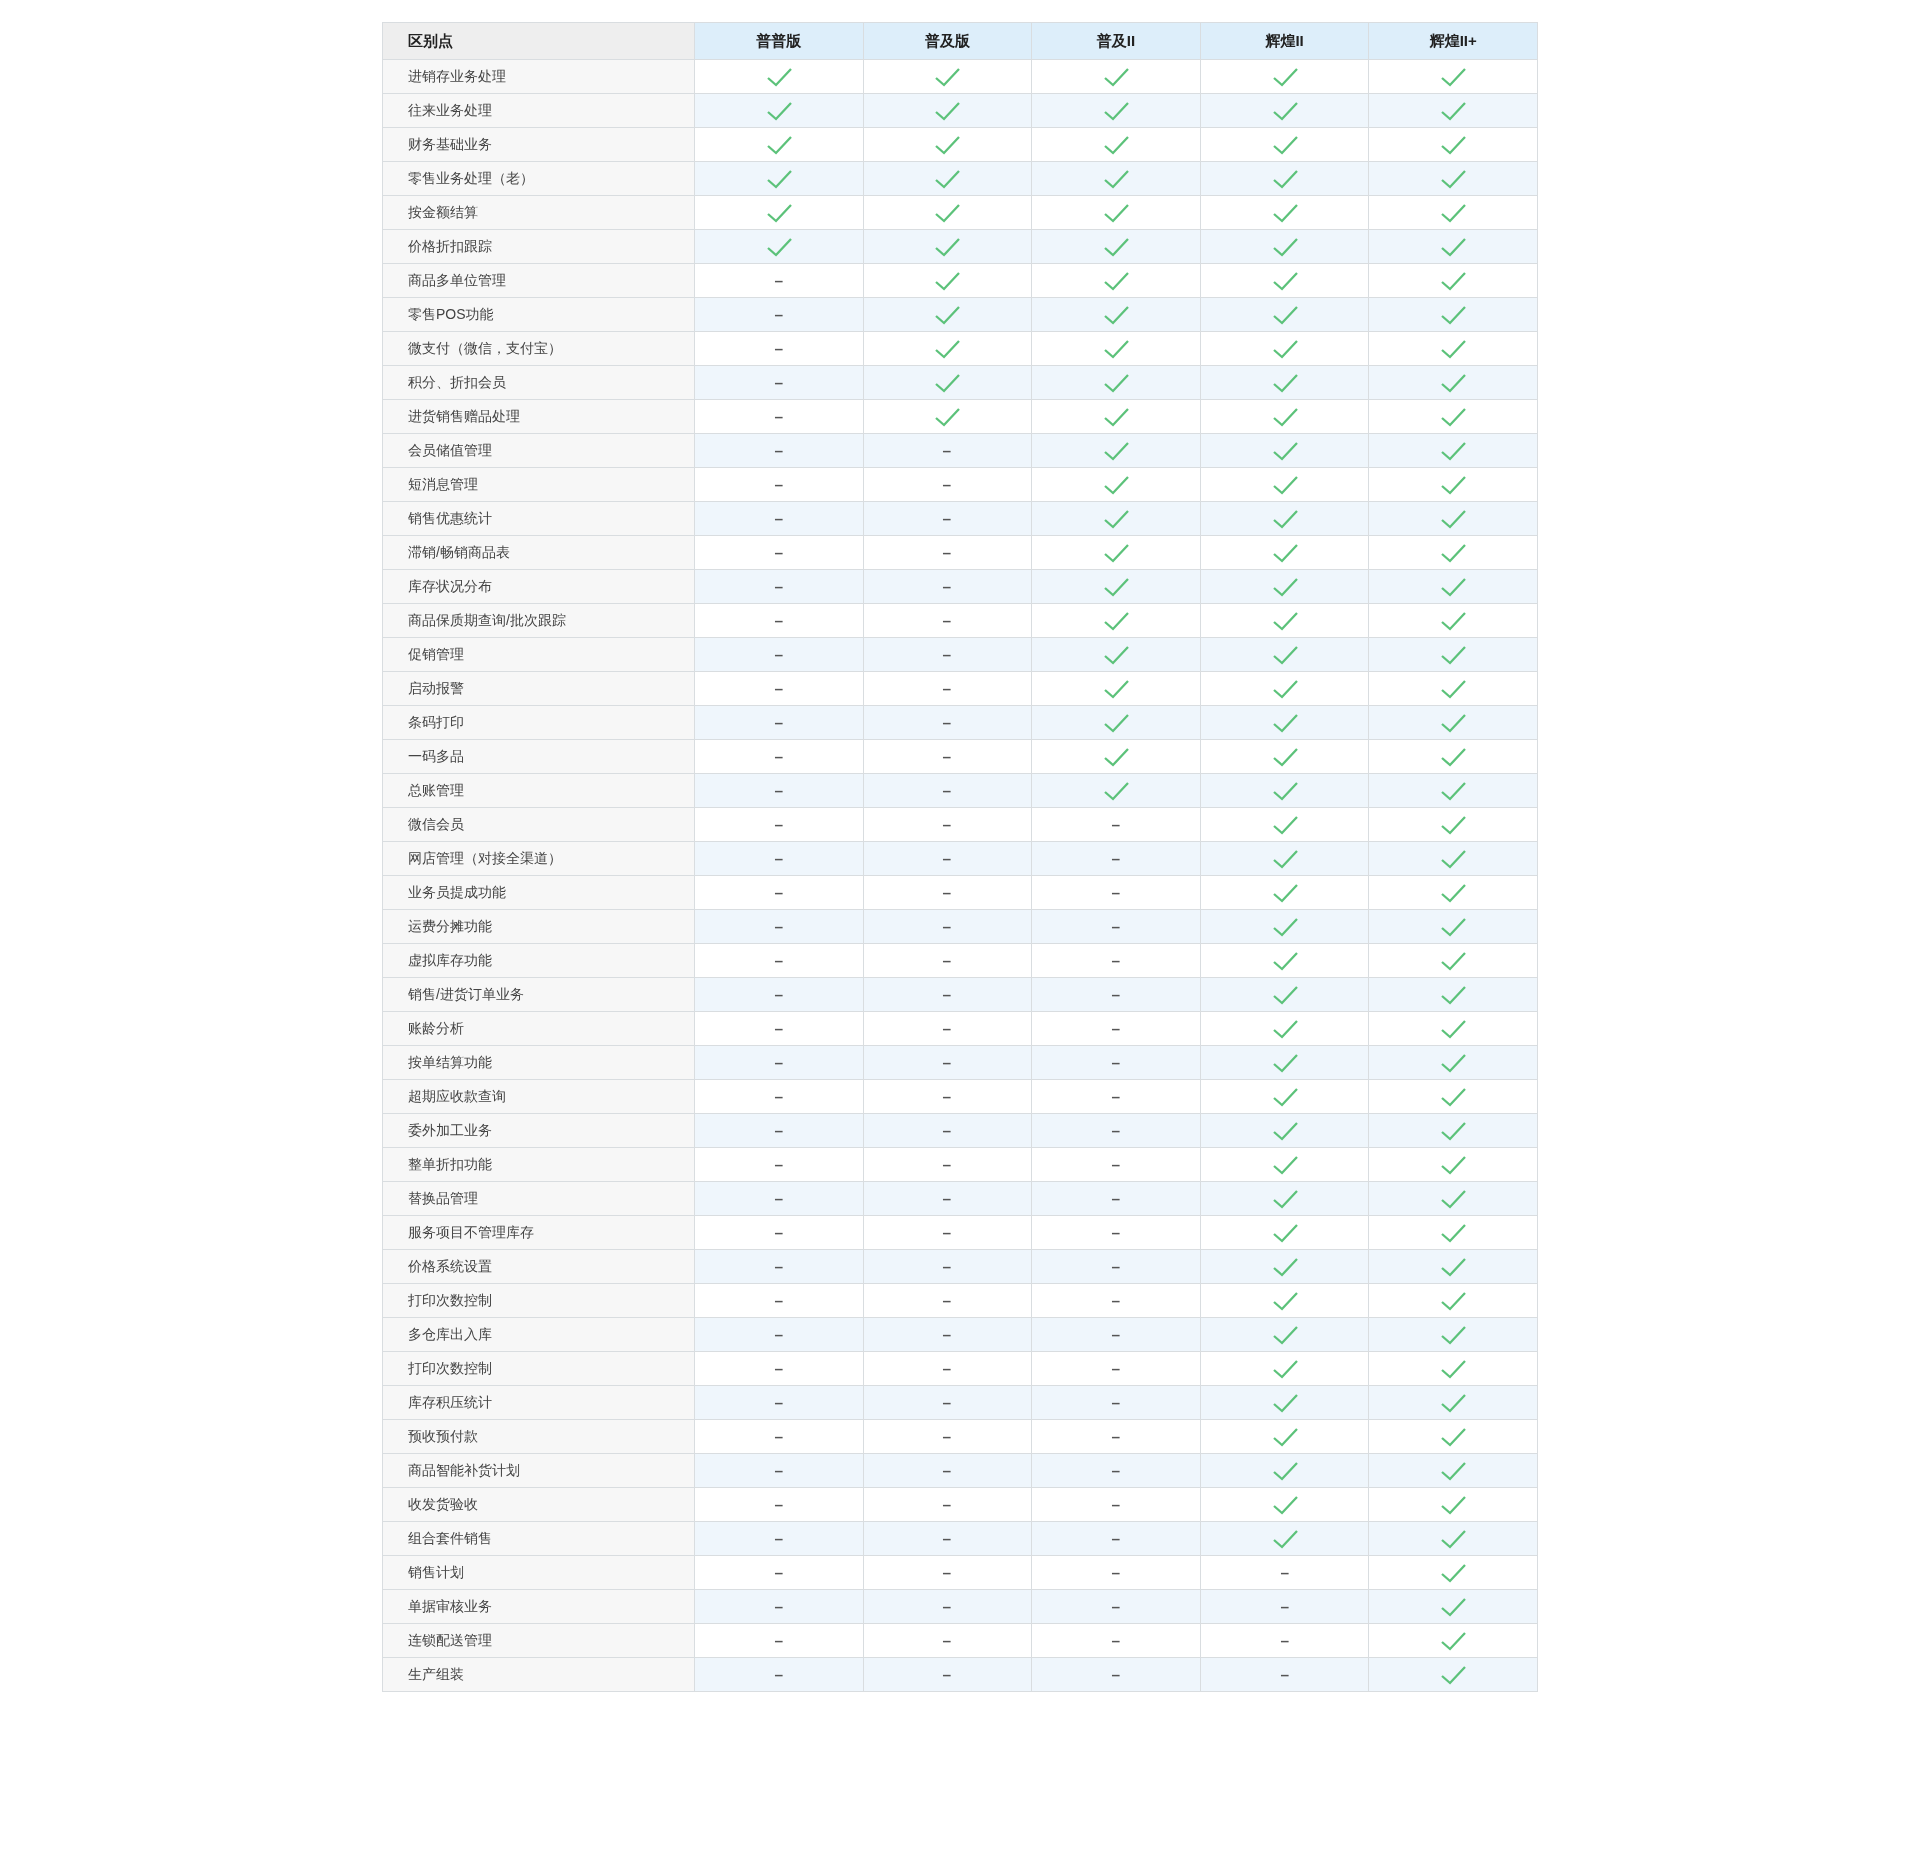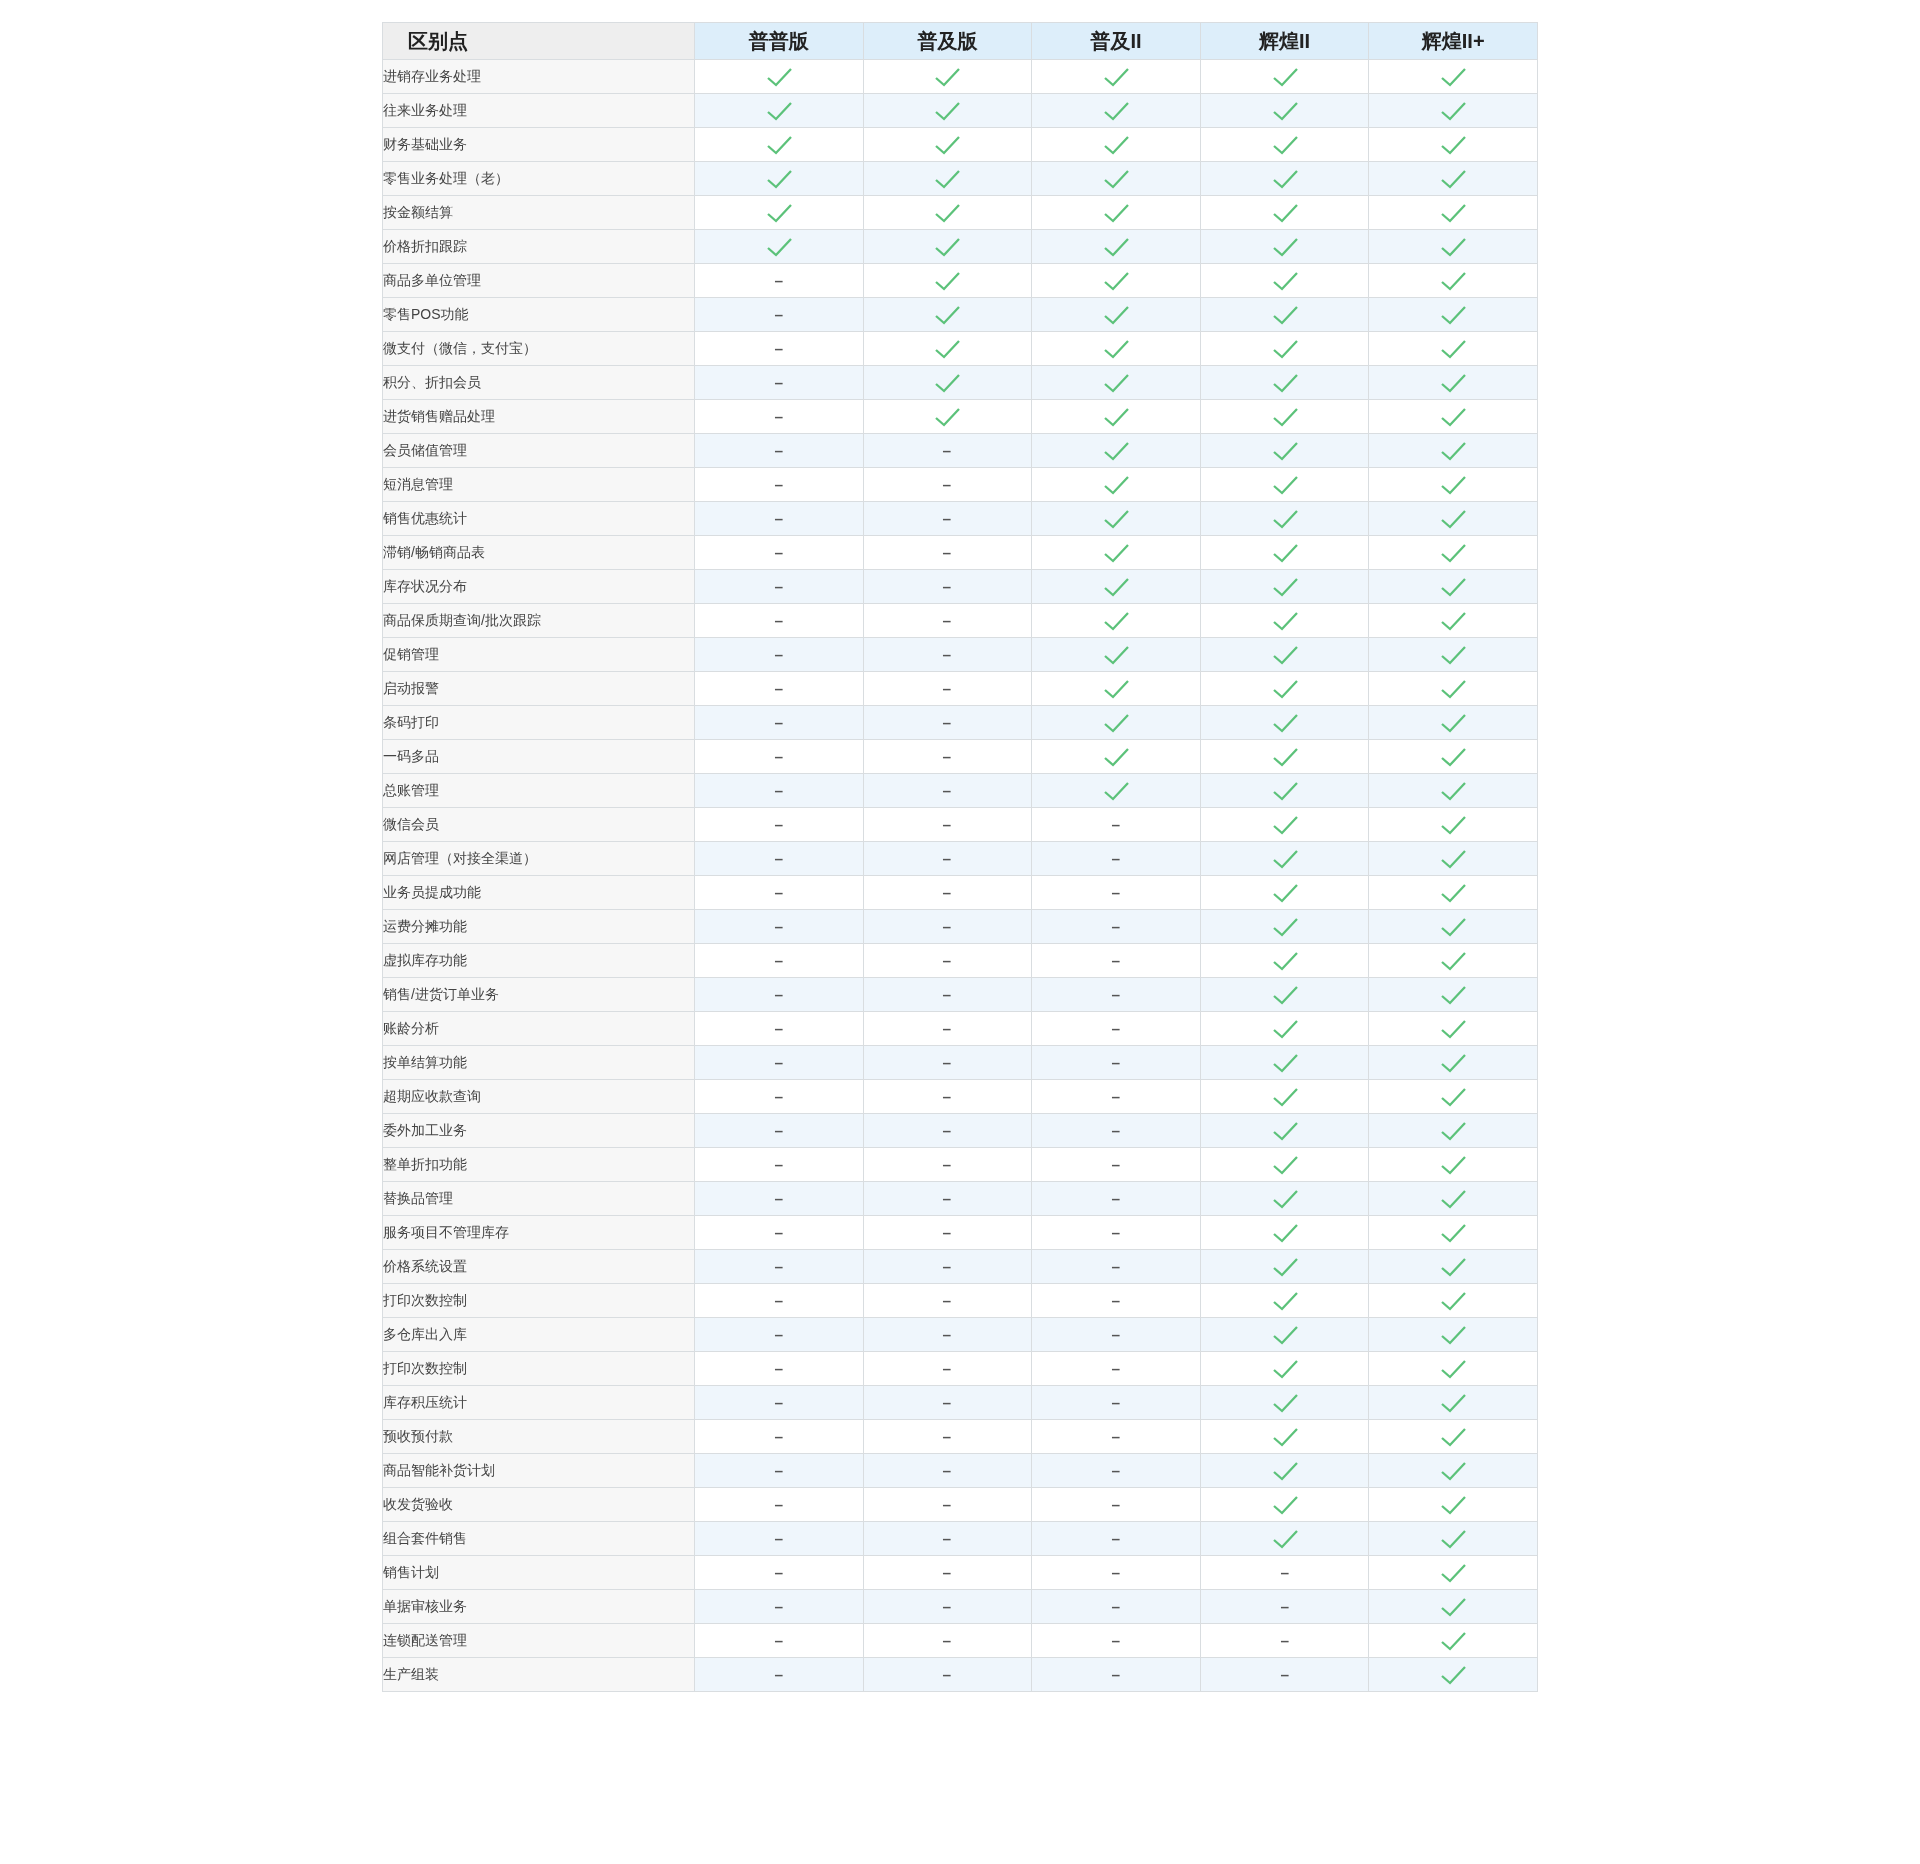--- a/index.html
+++ b/index.html
@@ -24,32 +24,32 @@
     position:absolute;left:382px;top:22px;width:1156px;
   }
   table{
     width:100%;border-collapse:collapse;table-layout:fixed;
     border:1px solid #cfd4d8;
   }
   col.feature-col{width:312px;}
   th,td{border:1px solid var(--border);}
   thead th{
     height:37px;background:var(--header-product-bg);
-    font-size:20px;font-weight:bold;color:#222;text-align:center;
+    font-size:15px;font-weight:bold;color:#222;text-align:center;
     padding:0;
   }
   thead th.feature{
     background:var(--header-label-bg);text-align:left;padding-left:25px;
   }
   tbody td{
     height:34px;text-align:center;font-size:14px;vertical-align:middle;
     padding:0;background:var(--row-bg);
   }
   tbody td.feature{
-    background:var(--label-col-bg);text-align:left;
+    background:var(--label-col-bg);text-align:left;padding-left:25px;
     color:#444;
   }
   tbody tr:nth-child(even) td:not(.feature){background:var(--row-alt-bg);}
   .dash{
     color:var(--dash);font-size:14px;font-weight:bold;line-height:1;
     display:inline-block;transform:scaleX(1.1);
   }
   .check-icon{display:inline-block;vertical-align:middle;}
   .check-icon svg{display:block;}
 </style>

